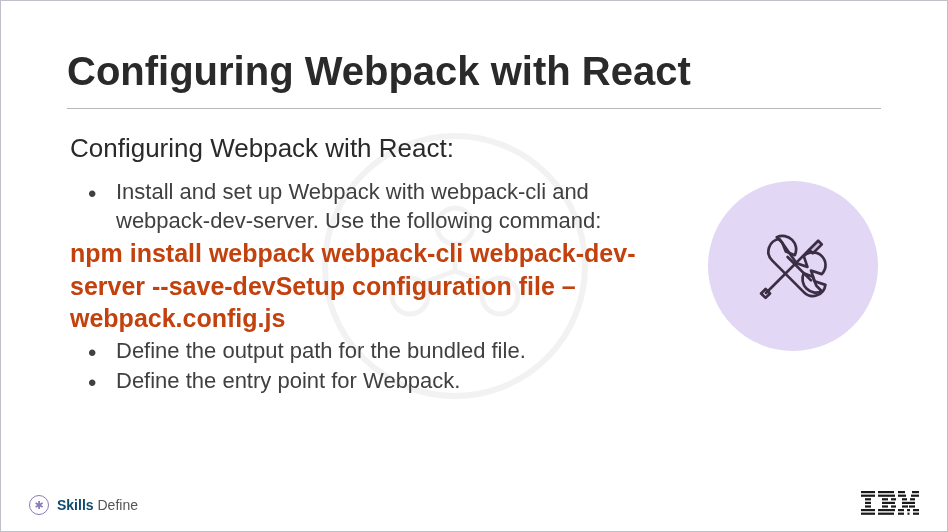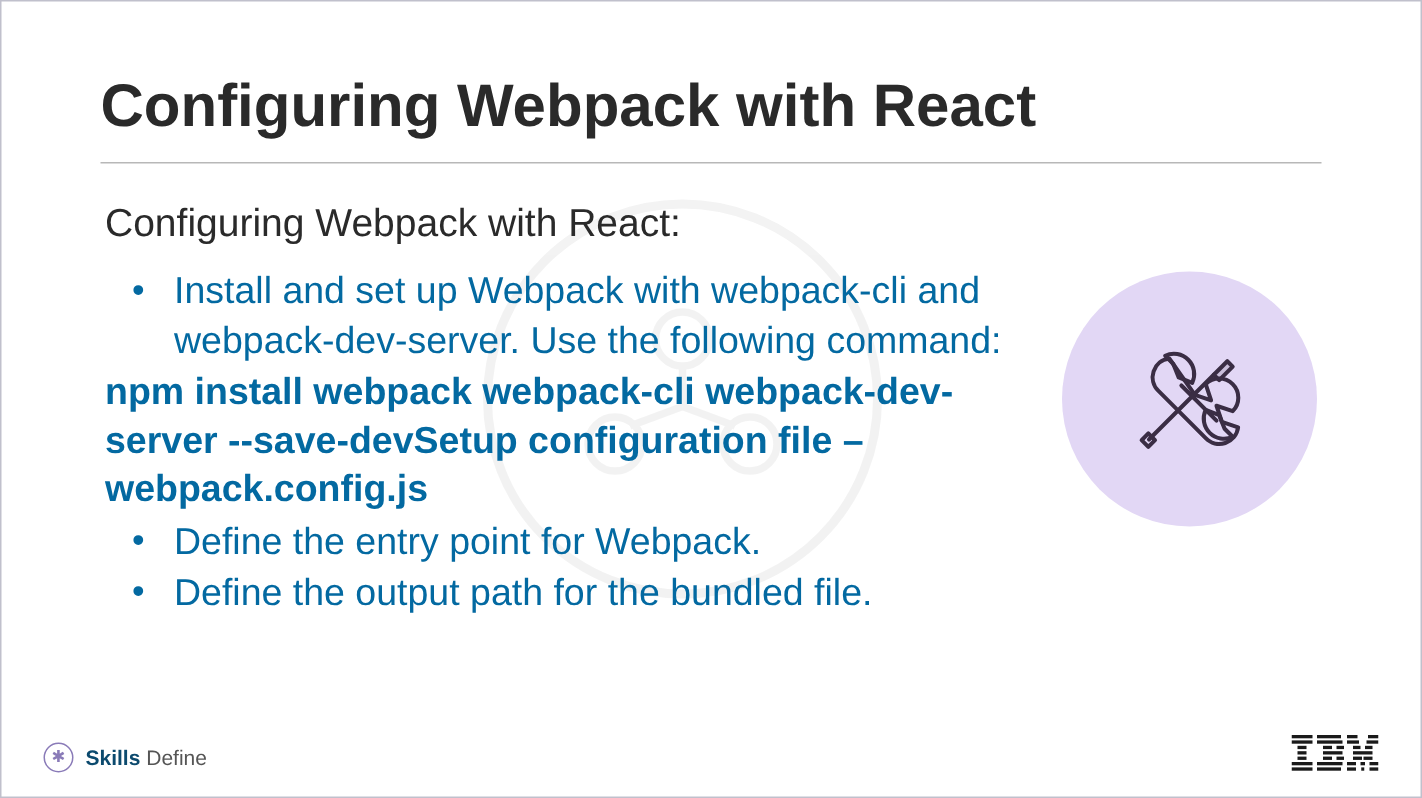--- a/index.html
+++ b/index.html
@@ -51,38 +51,38 @@
     .subtitle {
       font-size: 26px;
       color: #2a2a2a;
       margin-bottom: 14px;
     }
     ul {
       list-style: none;
       padding-left: 12px;
     }
     li {
-      font-size: 25px;
-      color: #0369a1;
+      font-size: 22px;
+      color: #404040;
       line-height: 1.3;
       margin-bottom: 2px;
       position: relative;
       padding-left: 34px;
     }
     li::before {
       content: "•";
       position: absolute;
       left: 6px;
       top: 0;
       font-size: 24px;
     }
     .cmd {
       font-size: 25px;
       font-weight: 700;
-      color: #0369a1;
+      color: #c2410c;
       line-height: 1.3;
       padding-left: 0;
       margin-top: 2px;
       margin-bottom: 2px;
     }
     .illus {
       flex-shrink: 0;
       width: 170px;
       height: 170px;
       border-radius: 50%;
@@ -144,22 +144,22 @@
 <div class="content">
   <h1 class="title">Configuring Webpack with React</h1>
   <div class="body-wrap">
     <div class="text-col">
       <p class="subtitle">Configuring Webpack with React:</p>
       <ul>
         <li>Install and set up Webpack with webpack-cli and webpack-dev-server. Use the following command:</li>
       </ul>
       <p class="cmd">npm install webpack webpack-cli webpack-dev-server --save-devSetup configuration file – webpack.config.js</p>
       <ul>
+        <li>Define the output path for the bundled file.</li>
         <li>Define the entry point for Webpack.</li>
-        <li>Define the output path for the bundled file.</li>
       </ul>
     </div>
     <div class="illus">
       <svg width="90" height="90" viewBox="0 0 100 100">
         <g stroke="#3a2d44" stroke-width="3" fill="none" stroke-linecap="round" stroke-linejoin="round">
 
           <line x1="20" y1="80" x2="68" y2="32"></line>
           <rect x="16" y="77" width="7" height="7" transform="rotate(45 19.5 80.5)"></rect>
           <path d="M68 32 L78 22 L82 26 L72 36 Z" fill="#3a2d44" fill-opacity="0.15"></path>
 

